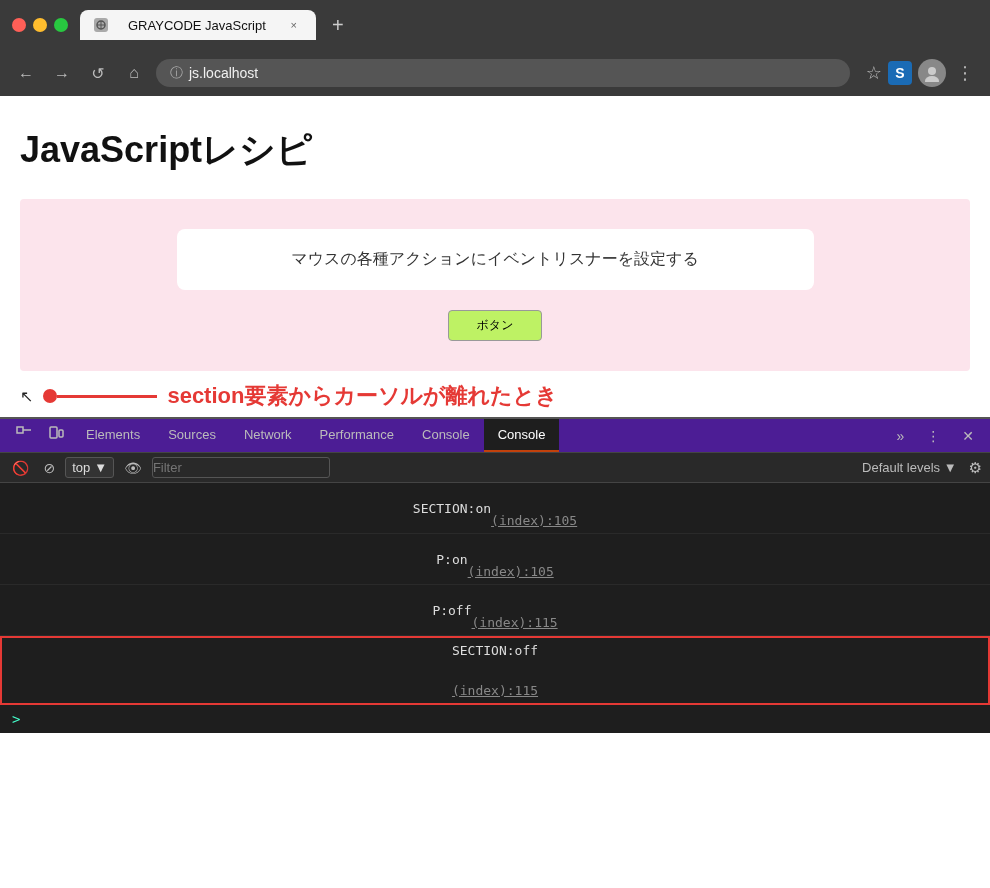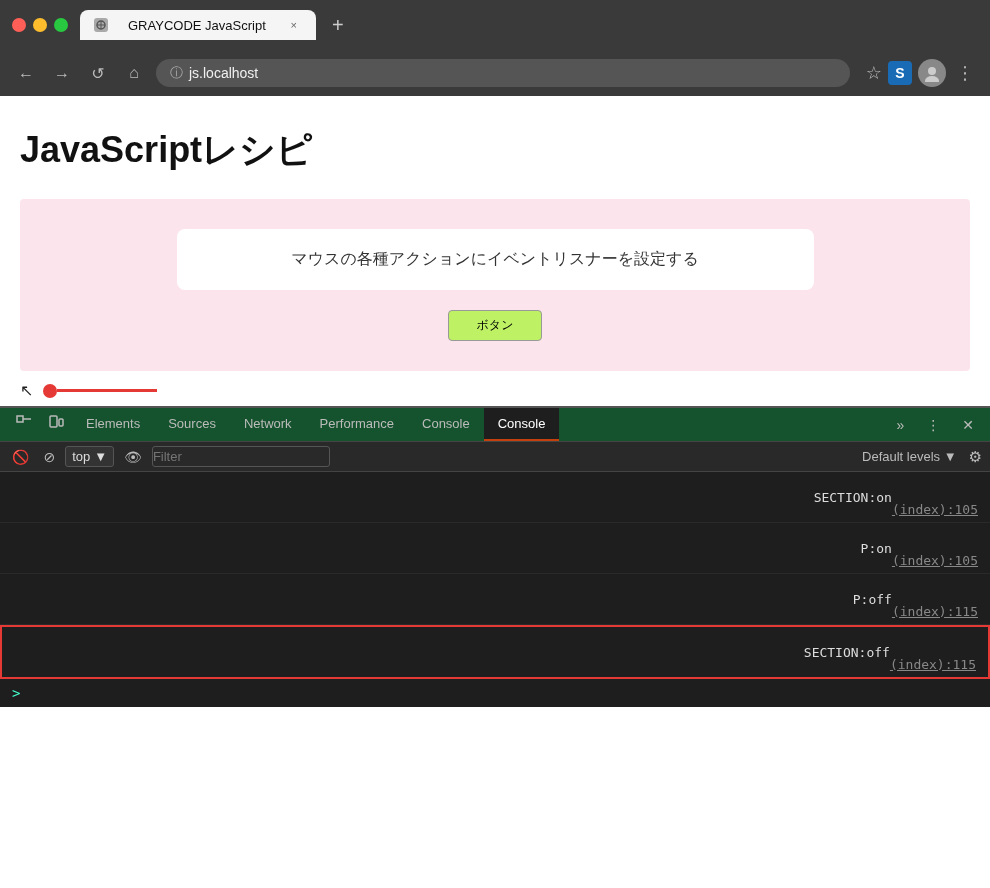--- a/index.html
+++ b/index.html
@@ -126,21 +126,21 @@
     }
 
     
     .devtools {
       background: #1e1e1e;
       border-top: 2px solid #555;
       width: 100%;
     }
     .devtools-tabs {
       display: flex; align-items: center;
-      background: #14532d;
+      background: #4c1d95;
       padding: 0 8px;
       border-bottom: 1px solid #444;
       justify-content: flex-end;
     }
     .devtools-tab {
       padding: 8px 14px; font-size: 13px; color: #bbb; cursor: pointer;
       border-bottom: 2px solid transparent;
     }
     .devtools-tab.active {
       color: #fff; background: #1e1e1e;
@@ -168,26 +168,26 @@
       padding: 2px 0; color: #bbb; font-size: 13px; min-width: 160px;
     }
     .toolbar-levels {
       margin-left: auto; background: transparent; color: #bbb; font-size: 13px;
       border: none; display: flex; gap: 4px;
     }
     .gear-icon { color: #bbb; font-size: 15px; margin-left: 6px; cursor: pointer; }
 
     .console-output { background: #1e1e1e; }
     .console-row {
-      display: flex; justify-content: flex-end; align-items: center;
+      display: flex; justify-content: center; align-items: center;
       padding: 5px 12px;
       border-bottom: 1px solid #2a2a2a;
       font-size: 13px; font-family: 'Menlo', 'Monaco', monospace;
     }
-    .console-row:last-child { border-bottom: none; }
+    .console-row:last-child { border-bottom: none; flex-direction: column; }
     .console-row.highlighted {
       border: 2px solid #e53935;
     }
     .console-text { color: #ddd; }
     .console-link { color: #888; text-decoration: underline; cursor: pointer; margin-top: 25px; }
 
     .console-prompt {
       display: flex; align-items: center;
       padding: 6px 12px;
       background: #1e1e1e;
@@ -250,20 +250,21 @@
     <button class="demo-button">ボタン</button>
   </div>
 </div>
 
 <div class="annotation-area">
   <span class="cursor-icon">↖</span>
   <div class="arrow-line">
     <span class="red-dot"></span>
     <span class="red-line"></span>
   </div>
+  <span class="annotation-text">section要素からカーソルが離れたとき</span>
 </div>
 
 <div class="devtools">
 
   <div class="devtools-tabs">
     <span class="devtools-icon-btn">
       <svg width="16" height="16" viewBox="0 0 16 16">
           <rect x="1" y="1" width="6" height="6" fill="none" stroke="#bbb" stroke-width="1.5"></rect>
           <line x1="7" y1="4" x2="15" y2="4" stroke="#bbb" stroke-width="1.5"></line>
         </svg>

